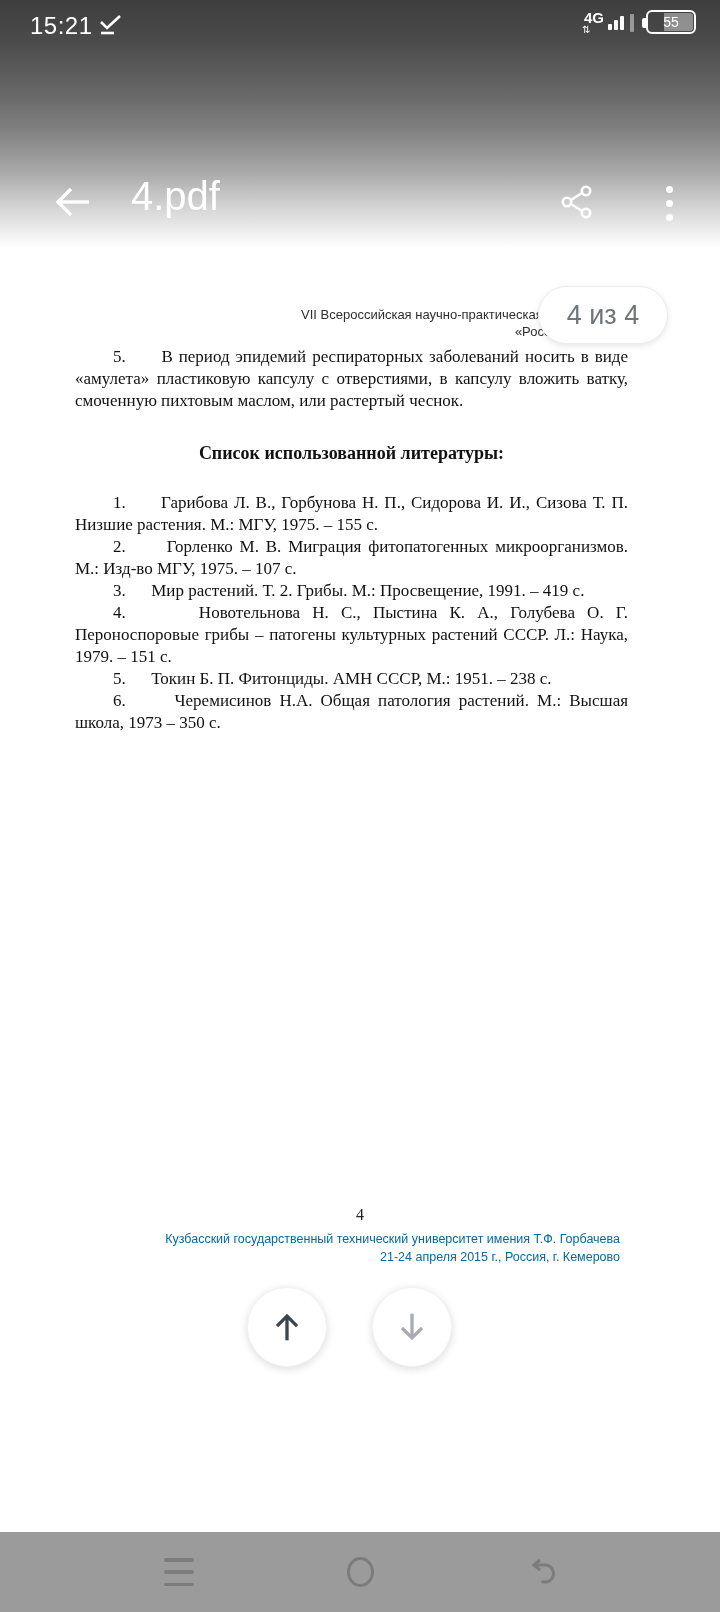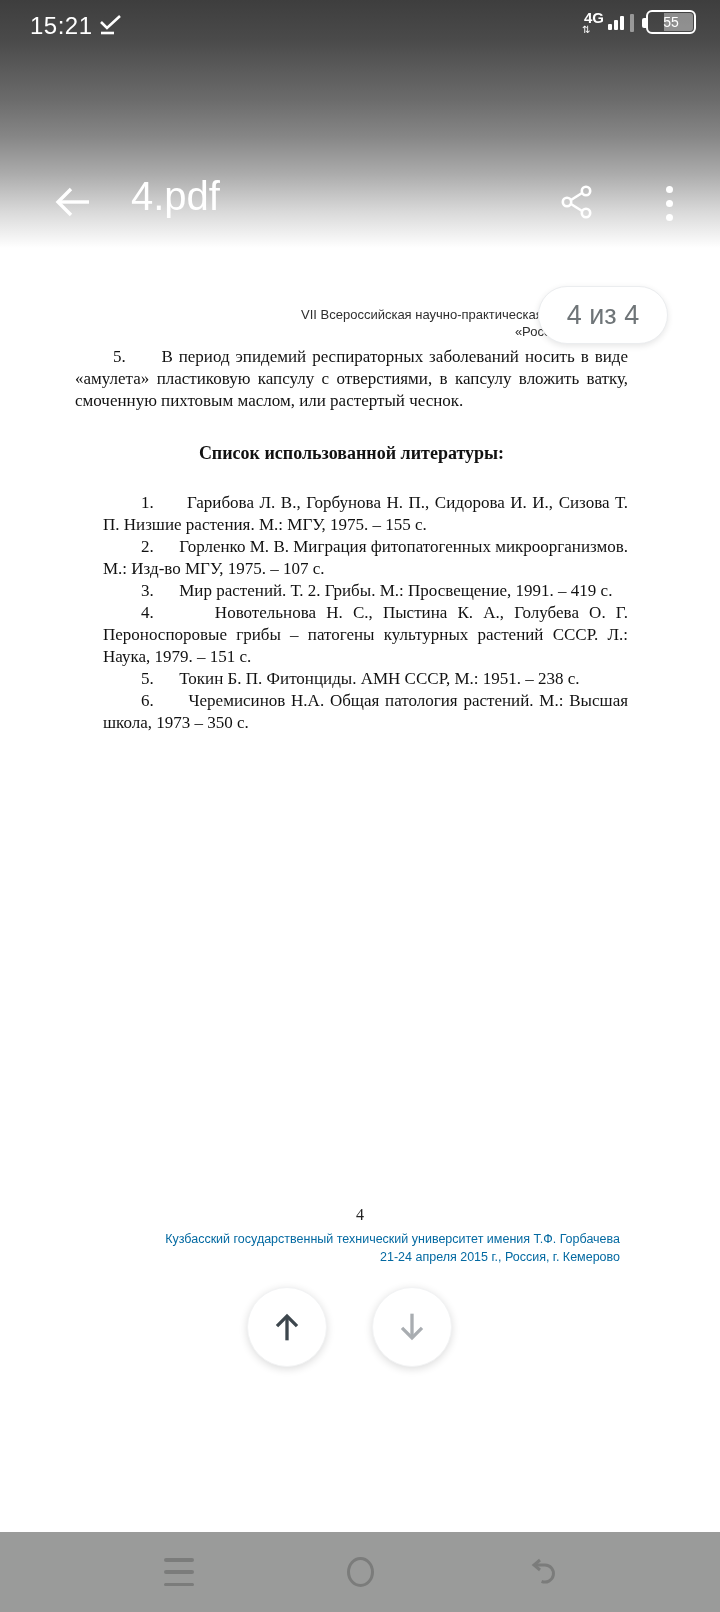--- a/index.html
+++ b/index.html
@@ -53,21 +53,21 @@
     display: flex; align-items: center; justify-content: center;
     font-size: 27px; color: #6f7578; margin-top: 28px;
   }
 
   
   .doc { position: absolute; left: 75px; top: 306px; width: 553px; z-index: 6; color: #1a1a1a; }
   .doc-header { text-align: right; font-size: 13px; line-height: 17px; color: #2e2e2e; font-weight: 500; }
   .doc-body { margin-top: 6px; font-family: "Liberation Serif", serif; font-size: 17px; line-height: 22px; color: #111; }
   .doc-body p.para { text-align: justify; text-indent: 38px; }
   .bib-title { margin-top: 30px; margin-bottom: 28px; text-align: center; font-weight: 700; font-size: 18px; }
-  .refs p { text-align: justify; text-indent: 38px; margin-left: 28px; }
+  .refs p { text-align: justify; text-indent: 38px; }
 
   .page-number { position: absolute; left: 0; top: 1206px; width: 720px; text-align: center;
                  font-family: "Liberation Serif", serif; font-size: 16px; color: #222; z-index: 6; }
   .doc-footer { position: absolute; right: 100px; top: 1230px; width: 560px; text-align: right;
                 font-size: 12.5px; line-height: 18px; color: #0369a1; font-weight: 500; z-index: 6; }
 
   
   .nav-btn { position: absolute; width: 80px; height: 80px; border-radius: 50%; background: #ffffff;
              border: 1px solid #f2f3f4; box-shadow: 0 2px 8px rgba(0,0,0,0.14);
              display: flex; align-items: center; justify-content: center; z-index: 7; cursor: pointer; }

